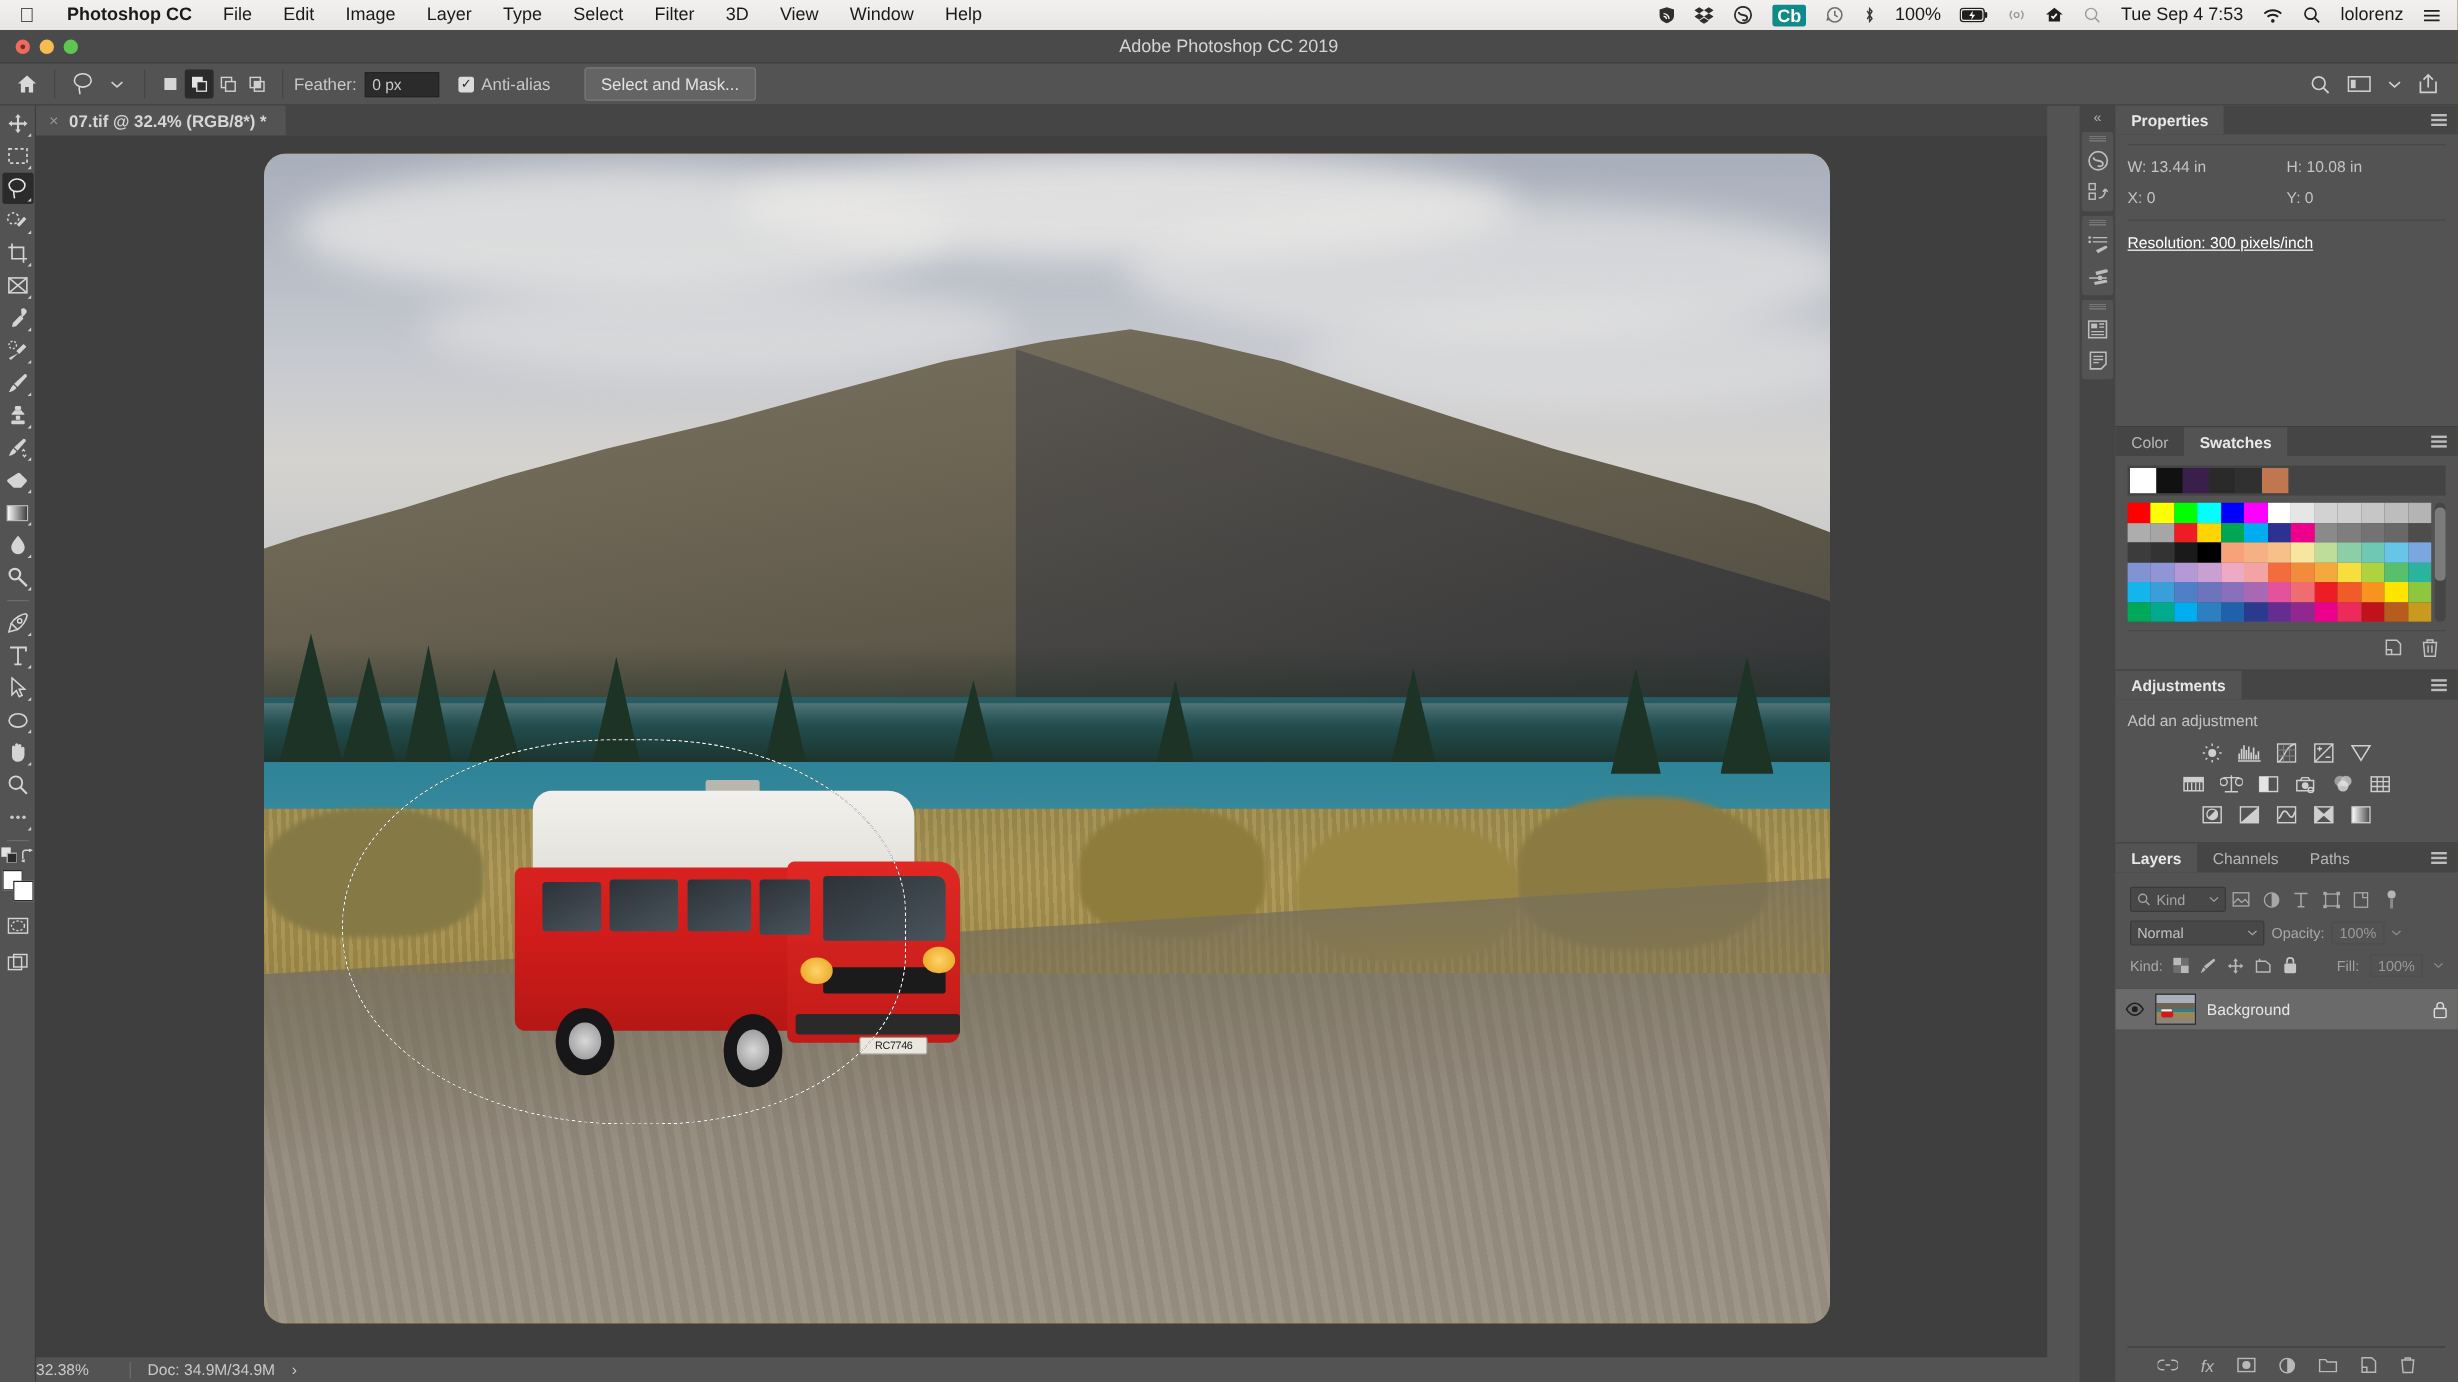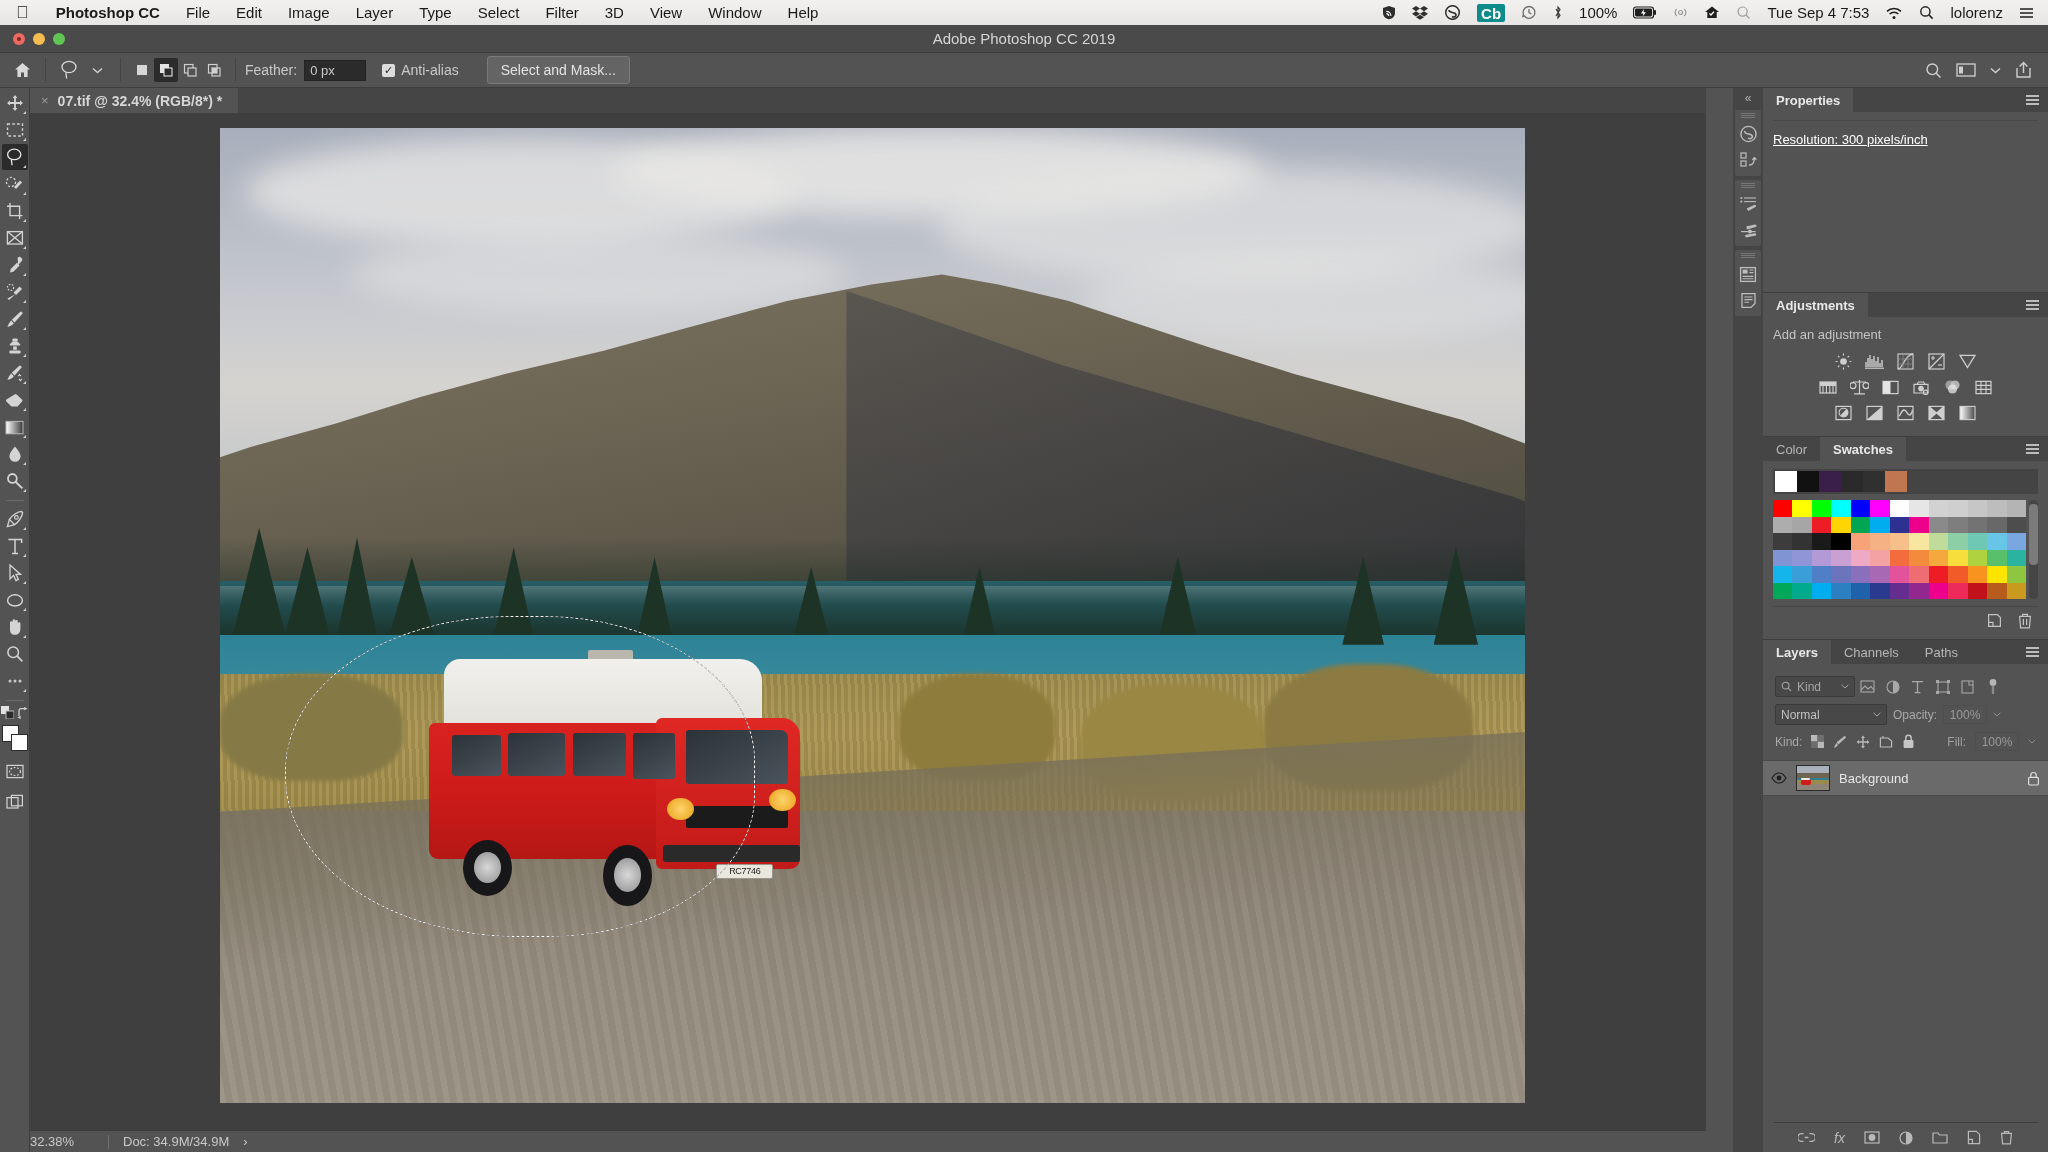--- a/index.html
+++ b/index.html
@@ -84,21 +84,21 @@
   .colorswatches{ position:relative; width:26px;height:26px;margin-top:6px;}
   .cs-fg{ position:absolute;left:0;top:0;width:17px;height:17px;background:#fff;border:1px solid #2b2b2b;}
   .cs-bg{ position:absolute;left:9px;top:9px;width:17px;height:17px;background:#fff;border:1px solid #2b2b2b;}
   
   #canvas-area{
     position:absolute; top:113px; left:30px; width:1676px; bottom:22px;
     background:#3f3f3f; overflow:hidden;
   }
   #artboard{
     position:absolute; left:190px; top:15px; width:1305px; height:975px;
-    background:#a16207; overflow:hidden;
+    background:#a16207; overflow:hidden;border-radius:18px;
   }
   
   .sky{ position:absolute;left:0;top:0;width:100%;height:40%;
         background:linear-gradient(to bottom,#a8aebb 0%,#b9bec7 25%,#c9cbd0 48%,#d5d3cf 66%,#bfc3c8 100%);}
   .cloud{ position:absolute;border-radius:50%;filter:blur(14px);background:#e9e8e6;opacity:.75;}
   .mountain{
     position:absolute; left:-3%; top:14%; width:108%; height:34%;
     background:linear-gradient(170deg,#7d7464 0%,#6f6756 35%,#5b5648 70%,#4a4840 100%);
     clip-path: polygon(0% 100%,0% 62%,5% 55%,11% 48%,17% 40%,23% 33%,30% 26%,36% 19%,
                        43% 11%,49% 6%,54% 3%,58% 6%,63% 11%,68% 18%,73% 25%,
@@ -775,156 +775,29 @@
       <span class="pnl-tab active">Properties</span>
       <span class="pnl-menu">
         <span class="hamb">
             <i></i>
             <i></i>
             <i></i>
           </span>
       </span>
     </div>
     <div class="pnl-body">
+      <div class="pp-grid">
+        <span><span>W:</span> <span>13.44 in</span></span>
+        <span><span>H:</span> <span>10.08 in</span></span>
+        <span><span>X:</span> <span>0</span></span>
+        <span><span>Y:</span> <span>0</span></span>
+      </div>
       <div class="pp-res">Resolution: 300 pixels/inch</div>
     </div>
     <div style="height:135px"></div>
-  </div>
-
-  <div class="pnl">
-    <div class="pnl-tabs">
-      <span class="pnl-tab active">Adjustments</span>
-      <span class="pnl-menu">
-        <span class="hamb">
-            <i></i>
-            <i></i>
-            <i></i>
-          </span>
-      </span>
-    </div>
-    <div class="pnl-body">
-      <div class="adj-label">Add an adjustment</div>
-      <div class="adj-row">
-        <span class="adj-ico">
-          <svg width="17" height="17" viewBox="0 0 17 17">
-              <circle cx="8.5" cy="8.5" r="3.3" fill="#cfcfcf"></circle>
-              <path d="M8.5 .6 V2.6 M8.5 14.4 V16.4 M.6 8.5 H2.6 M14.4 8.5 H16.4 M3 3 L4.4 4.4 M12.6 12.6 L14 14 M14 3 L12.6 4.4 M4.4 12.6 L3 14" stroke="#cfcfcf" stroke-width="1.2"></path>
-            </svg>
-        </span>
-        <span class="adj-ico">
-          <svg width="19" height="16" viewBox="0 0 19 16">
-              <path d="M1 14 V9 M3 14 V5 M5 14 V2 M7 14 V6 M9 14 V3 M11 14 V8 M13 14 V4 M15 14 V10 M17 14 V7" stroke="#cfcfcf" stroke-width="1.4"></path>
-              <path d="M0 15.2 H19" stroke="#cfcfcf" stroke-width="1.2"></path>
-            </svg>
-        </span>
-        <span class="adj-ico">
-          <svg width="17" height="17" viewBox="0 0 17 17">
-              <rect x="1" y="1" width="15" height="15" fill="none" stroke="#cfcfcf" stroke-width="1.1"></rect>
-              <path d="M1 16 C6 16 7 2 16 1" fill="none" stroke="#cfcfcf" stroke-width="1.3"></path>
-              <path d="M6 1 V16 M11 1 V16 M1 6 H16 M1 11 H16" stroke="#8e8e8e" stroke-width=".7"></path>
-            </svg>
-        </span>
-        <span class="adj-ico">
-          <svg width="17" height="17" viewBox="0 0 17 17">
-              <rect x="1" y="1" width="15" height="15" fill="none" stroke="#cfcfcf" stroke-width="1.2"></rect>
-              <path d="M1 16 L16 1" stroke="#cfcfcf" stroke-width="1.2"></path>
-              <path d="M3 5 H7 M5 3 V7" stroke="#cfcfcf" stroke-width="1.2"></path>
-              <path d="M10 12 H14" stroke="#cfcfcf" stroke-width="1.2"></path>
-            </svg>
-        </span>
-        <span class="adj-ico">
-          <svg width="17" height="15" viewBox="0 0 17 15">
-              <path d="M1 1.4 H16 L8.5 13.6Z" fill="none" stroke="#cfcfcf" stroke-width="1.3"></path>
-            </svg>
-        </span>
-      </div>
-      <div class="adj-row">
-        <span class="adj-ico">
-          <svg width="18" height="15" viewBox="0 0 18 15">
-              <rect x="1" y="2" width="16" height="11" fill="none" stroke="#cfcfcf" stroke-width="1.2"></rect>
-              <rect x="1" y="2" width="16" height="4" fill="#cfcfcf"></rect>
-              <path d="M4 6 V13 M7.4 6 V13 M10.8 6 V13 M14 6 V13" stroke="#cfcfcf" stroke-width="1.1"></path>
-            </svg>
-        </span>
-        <span class="adj-ico">
-          <svg width="19" height="16" viewBox="0 0 19 16">
-              <path d="M9.5 1 V14.6 M4 14.8 H15" stroke="#cfcfcf" stroke-width="1.2"></path>
-              <path d="M9.5 3 L3 3 M9.5 3 L16 3" stroke="#cfcfcf" stroke-width="1.2"></path>
-              <circle cx="3" cy="6.6" r="3" fill="none" stroke="#cfcfcf" stroke-width="1.2"></circle>
-              <circle cx="16" cy="6.6" r="3" fill="none" stroke="#cfcfcf" stroke-width="1.2"></circle>
-            </svg>
-        </span>
-        <span class="adj-ico">
-          <svg width="17" height="15" viewBox="0 0 17 15">
-              <rect x="1" y="1.4" width="15" height="12.2" fill="none" stroke="#cfcfcf" stroke-width="1.2"></rect>
-              <rect x="1" y="1.4" width="7.5" height="12.2" fill="#e4e4e4"></rect>
-            </svg>
-        </span>
-        <span class="adj-ico">
-          <svg width="18" height="15" viewBox="0 0 18 15">
-              <path d="M2 4.4 H16 V13 H2Z" fill="none" stroke="#cfcfcf" stroke-width="1.2"></path>
-              <circle cx="9" cy="8.6" r="2.8" fill="#cfcfcf"></circle>
-              <path d="M5 4.4 L6.4 2 H11.6 L13 4.4" fill="none" stroke="#cfcfcf" stroke-width="1.2"></path>
-              <circle cx="13.6" cy="12.4" r="2.2" fill="none" stroke="#cfcfcf" stroke-width="1.2"></circle>
-            </svg>
-        </span>
-        <span class="adj-ico">
-          <svg width="17" height="16" viewBox="0 0 17 16">
-              <circle cx="6" cy="6" r="4.6" fill="#9d9d9d"></circle>
-              <circle cx="11" cy="6" r="4.6" fill="#c9c9c9" opacity=".8"></circle>
-              <circle cx="8.5" cy="10" r="4.6" fill="#e6e6e6" opacity=".75"></circle>
-            </svg>
-        </span>
-        <span class="adj-ico">
-          <svg width="17" height="15" viewBox="0 0 17 15">
-              <rect x="1" y="1.4" width="15" height="12.2" fill="none" stroke="#cfcfcf" stroke-width="1.2"></rect>
-              <path d="M1 5.4 H16 M1 9.4 H16 M6 1.4 V13.6 M11 1.4 V13.6" stroke="#cfcfcf" stroke-width="1.1"></path>
-            </svg>
-        </span>
-      </div>
-      <div class="adj-row">
-        <span class="adj-ico">
-          <svg width="17" height="16" viewBox="0 0 17 16">
-              <rect x="1" y="1.4" width="15" height="13.2" fill="none" stroke="#cfcfcf" stroke-width="1.2"></rect>
-              <path d="M11.6 4 a4.4 4.4 0 1 1-6.2 6.2Z" fill="#cfcfcf"></path>
-              <circle cx="8.5" cy="7.6" r="4.4" fill="none" stroke="#cfcfcf" stroke-width="1.1"></circle>
-            </svg>
-        </span>
-        <span class="adj-ico">
-          <svg width="17" height="16" viewBox="0 0 17 16">
-              <rect x="1" y="1.4" width="15" height="13.2" fill="none" stroke="#cfcfcf" stroke-width="1.2"></rect>
-              <path d="M1 14.6 L16 1.4 L16 14.6Z" fill="#cfcfcf"></path>
-            </svg>
-        </span>
-        <span class="adj-ico">
-          <svg width="17" height="16" viewBox="0 0 17 16">
-              <rect x="1" y="1.4" width="15" height="13.2" fill="none" stroke="#cfcfcf" stroke-width="1.2"></rect>
-              <path d="M1.6 11 C4 11 4 5 7 5 C10 5 10 10 12.6 10 C14.4 10 15 6.6 15.6 5.4" fill="none" stroke="#cfcfcf" stroke-width="1.4"></path>
-            </svg>
-        </span>
-        <span class="adj-ico">
-          <svg width="17" height="16" viewBox="0 0 17 16">
-              <rect x="1" y="1.4" width="15" height="13.2" fill="none" stroke="#cfcfcf" stroke-width="1.2"></rect>
-              <path d="M1 1.4 L16 14.6 M16 1.4 L1 14.6" stroke="#cfcfcf" stroke-width="1.2"></path>
-              <path d="M1 1.4 L8.5 8 L1 14.6Z M16 1.4 L8.5 8 L16 14.6Z" fill="#cfcfcf"></path>
-            </svg>
-        </span>
-        <span class="adj-ico">
-          <svg width="17" height="16" viewBox="0 0 17 16">
-              <defs>
-                <linearGradient id="gmap" x1="0" x2="1">
-                  <stop offset="0" stop-color="#ffffff"></stop>
-                  <stop offset="1" stop-color="#4a4a4a"></stop>
-                </linearGradient>
-              </defs>
-              <rect x="1" y="1.4" width="15" height="13.2" fill="url(#gmap)" stroke="#cfcfcf" stroke-width="1.1"></rect>
-            </svg>
-        </span>
-      </div>
-    </div>
   </div>
 
   <div class="pnl">
     <div class="pnl-tabs">
       <span class="pnl-tab">Color</span>
       <span class="pnl-tab active">Swatches</span>
       <span class="pnl-menu">
         <span class="hamb">
             <i></i>
             <i></i>
@@ -1036,20 +909,153 @@
         <span>
           <svg width="14" height="16" viewBox="0 0 14 16">
               <path d="M1.6 3.4 H12.4 L11.4 14.8 H2.6Z" fill="none" stroke="#c3c3c3" stroke-width="1.2"></path>
               <path d="M4.6 3.4 V1.4 H9.4 V3.4 M5.4 6 V12 M8.6 6 V12" fill="none" stroke="#c3c3c3" stroke-width="1.2"></path>
             </svg>
         </span>
       </div>
     </div>
   </div>
 
+  <div class="pnl">
+    <div class="pnl-tabs">
+      <span class="pnl-tab active">Adjustments</span>
+      <span class="pnl-menu">
+        <span class="hamb">
+            <i></i>
+            <i></i>
+            <i></i>
+          </span>
+      </span>
+    </div>
+    <div class="pnl-body">
+      <div class="adj-label">Add an adjustment</div>
+      <div class="adj-row">
+        <span class="adj-ico">
+          <svg width="17" height="17" viewBox="0 0 17 17">
+              <circle cx="8.5" cy="8.5" r="3.3" fill="#cfcfcf"></circle>
+              <path d="M8.5 .6 V2.6 M8.5 14.4 V16.4 M.6 8.5 H2.6 M14.4 8.5 H16.4 M3 3 L4.4 4.4 M12.6 12.6 L14 14 M14 3 L12.6 4.4 M4.4 12.6 L3 14" stroke="#cfcfcf" stroke-width="1.2"></path>
+            </svg>
+        </span>
+        <span class="adj-ico">
+          <svg width="19" height="16" viewBox="0 0 19 16">
+              <path d="M1 14 V9 M3 14 V5 M5 14 V2 M7 14 V6 M9 14 V3 M11 14 V8 M13 14 V4 M15 14 V10 M17 14 V7" stroke="#cfcfcf" stroke-width="1.4"></path>
+              <path d="M0 15.2 H19" stroke="#cfcfcf" stroke-width="1.2"></path>
+            </svg>
+        </span>
+        <span class="adj-ico">
+          <svg width="17" height="17" viewBox="0 0 17 17">
+              <rect x="1" y="1" width="15" height="15" fill="none" stroke="#cfcfcf" stroke-width="1.1"></rect>
+              <path d="M1 16 C6 16 7 2 16 1" fill="none" stroke="#cfcfcf" stroke-width="1.3"></path>
+              <path d="M6 1 V16 M11 1 V16 M1 6 H16 M1 11 H16" stroke="#8e8e8e" stroke-width=".7"></path>
+            </svg>
+        </span>
+        <span class="adj-ico">
+          <svg width="17" height="17" viewBox="0 0 17 17">
+              <rect x="1" y="1" width="15" height="15" fill="none" stroke="#cfcfcf" stroke-width="1.2"></rect>
+              <path d="M1 16 L16 1" stroke="#cfcfcf" stroke-width="1.2"></path>
+              <path d="M3 5 H7 M5 3 V7" stroke="#cfcfcf" stroke-width="1.2"></path>
+              <path d="M10 12 H14" stroke="#cfcfcf" stroke-width="1.2"></path>
+            </svg>
+        </span>
+        <span class="adj-ico">
+          <svg width="17" height="15" viewBox="0 0 17 15">
+              <path d="M1 1.4 H16 L8.5 13.6Z" fill="none" stroke="#cfcfcf" stroke-width="1.3"></path>
+            </svg>
+        </span>
+      </div>
+      <div class="adj-row">
+        <span class="adj-ico">
+          <svg width="18" height="15" viewBox="0 0 18 15">
+              <rect x="1" y="2" width="16" height="11" fill="none" stroke="#cfcfcf" stroke-width="1.2"></rect>
+              <rect x="1" y="2" width="16" height="4" fill="#cfcfcf"></rect>
+              <path d="M4 6 V13 M7.4 6 V13 M10.8 6 V13 M14 6 V13" stroke="#cfcfcf" stroke-width="1.1"></path>
+            </svg>
+        </span>
+        <span class="adj-ico">
+          <svg width="19" height="16" viewBox="0 0 19 16">
+              <path d="M9.5 1 V14.6 M4 14.8 H15" stroke="#cfcfcf" stroke-width="1.2"></path>
+              <path d="M9.5 3 L3 3 M9.5 3 L16 3" stroke="#cfcfcf" stroke-width="1.2"></path>
+              <circle cx="3" cy="6.6" r="3" fill="none" stroke="#cfcfcf" stroke-width="1.2"></circle>
+              <circle cx="16" cy="6.6" r="3" fill="none" stroke="#cfcfcf" stroke-width="1.2"></circle>
+            </svg>
+        </span>
+        <span class="adj-ico">
+          <svg width="17" height="15" viewBox="0 0 17 15">
+              <rect x="1" y="1.4" width="15" height="12.2" fill="none" stroke="#cfcfcf" stroke-width="1.2"></rect>
+              <rect x="1" y="1.4" width="7.5" height="12.2" fill="#e4e4e4"></rect>
+            </svg>
+        </span>
+        <span class="adj-ico">
+          <svg width="18" height="15" viewBox="0 0 18 15">
+              <path d="M2 4.4 H16 V13 H2Z" fill="none" stroke="#cfcfcf" stroke-width="1.2"></path>
+              <circle cx="9" cy="8.6" r="2.8" fill="#cfcfcf"></circle>
+              <path d="M5 4.4 L6.4 2 H11.6 L13 4.4" fill="none" stroke="#cfcfcf" stroke-width="1.2"></path>
+              <circle cx="13.6" cy="12.4" r="2.2" fill="none" stroke="#cfcfcf" stroke-width="1.2"></circle>
+            </svg>
+        </span>
+        <span class="adj-ico">
+          <svg width="17" height="16" viewBox="0 0 17 16">
+              <circle cx="6" cy="6" r="4.6" fill="#9d9d9d"></circle>
+              <circle cx="11" cy="6" r="4.6" fill="#c9c9c9" opacity=".8"></circle>
+              <circle cx="8.5" cy="10" r="4.6" fill="#e6e6e6" opacity=".75"></circle>
+            </svg>
+        </span>
+        <span class="adj-ico">
+          <svg width="17" height="15" viewBox="0 0 17 15">
+              <rect x="1" y="1.4" width="15" height="12.2" fill="none" stroke="#cfcfcf" stroke-width="1.2"></rect>
+              <path d="M1 5.4 H16 M1 9.4 H16 M6 1.4 V13.6 M11 1.4 V13.6" stroke="#cfcfcf" stroke-width="1.1"></path>
+            </svg>
+        </span>
+      </div>
+      <div class="adj-row">
+        <span class="adj-ico">
+          <svg width="17" height="16" viewBox="0 0 17 16">
+              <rect x="1" y="1.4" width="15" height="13.2" fill="none" stroke="#cfcfcf" stroke-width="1.2"></rect>
+              <path d="M11.6 4 a4.4 4.4 0 1 1-6.2 6.2Z" fill="#cfcfcf"></path>
+              <circle cx="8.5" cy="7.6" r="4.4" fill="none" stroke="#cfcfcf" stroke-width="1.1"></circle>
+            </svg>
+        </span>
+        <span class="adj-ico">
+          <svg width="17" height="16" viewBox="0 0 17 16">
+              <rect x="1" y="1.4" width="15" height="13.2" fill="none" stroke="#cfcfcf" stroke-width="1.2"></rect>
+              <path d="M1 14.6 L16 1.4 L16 14.6Z" fill="#cfcfcf"></path>
+            </svg>
+        </span>
+        <span class="adj-ico">
+          <svg width="17" height="16" viewBox="0 0 17 16">
+              <rect x="1" y="1.4" width="15" height="13.2" fill="none" stroke="#cfcfcf" stroke-width="1.2"></rect>
+              <path d="M1.6 11 C4 11 4 5 7 5 C10 5 10 10 12.6 10 C14.4 10 15 6.6 15.6 5.4" fill="none" stroke="#cfcfcf" stroke-width="1.4"></path>
+            </svg>
+        </span>
+        <span class="adj-ico">
+          <svg width="17" height="16" viewBox="0 0 17 16">
+              <rect x="1" y="1.4" width="15" height="13.2" fill="none" stroke="#cfcfcf" stroke-width="1.2"></rect>
+              <path d="M1 1.4 L16 14.6 M16 1.4 L1 14.6" stroke="#cfcfcf" stroke-width="1.2"></path>
+              <path d="M1 1.4 L8.5 8 L1 14.6Z M16 1.4 L8.5 8 L16 14.6Z" fill="#cfcfcf"></path>
+            </svg>
+        </span>
+        <span class="adj-ico">
+          <svg width="17" height="16" viewBox="0 0 17 16">
+              <defs>
+                <linearGradient id="gmap" x1="0" x2="1">
+                  <stop offset="0" stop-color="#ffffff"></stop>
+                  <stop offset="1" stop-color="#4a4a4a"></stop>
+                </linearGradient>
+              </defs>
+              <rect x="1" y="1.4" width="15" height="13.2" fill="url(#gmap)" stroke="#cfcfcf" stroke-width="1.1"></rect>
+            </svg>
+        </span>
+      </div>
+    </div>
+  </div>
+
   <div class="pnl" style="flex:1;display:flex;flex-direction:column;border-bottom:none">
     <div class="pnl-tabs">
       <span class="pnl-tab active">Layers</span>
       <span class="pnl-tab">Channels</span>
       <span class="pnl-tab">Paths</span>
       <span class="pnl-menu">
         <span class="hamb">
             <i></i>
             <i></i>
             <i></i>

